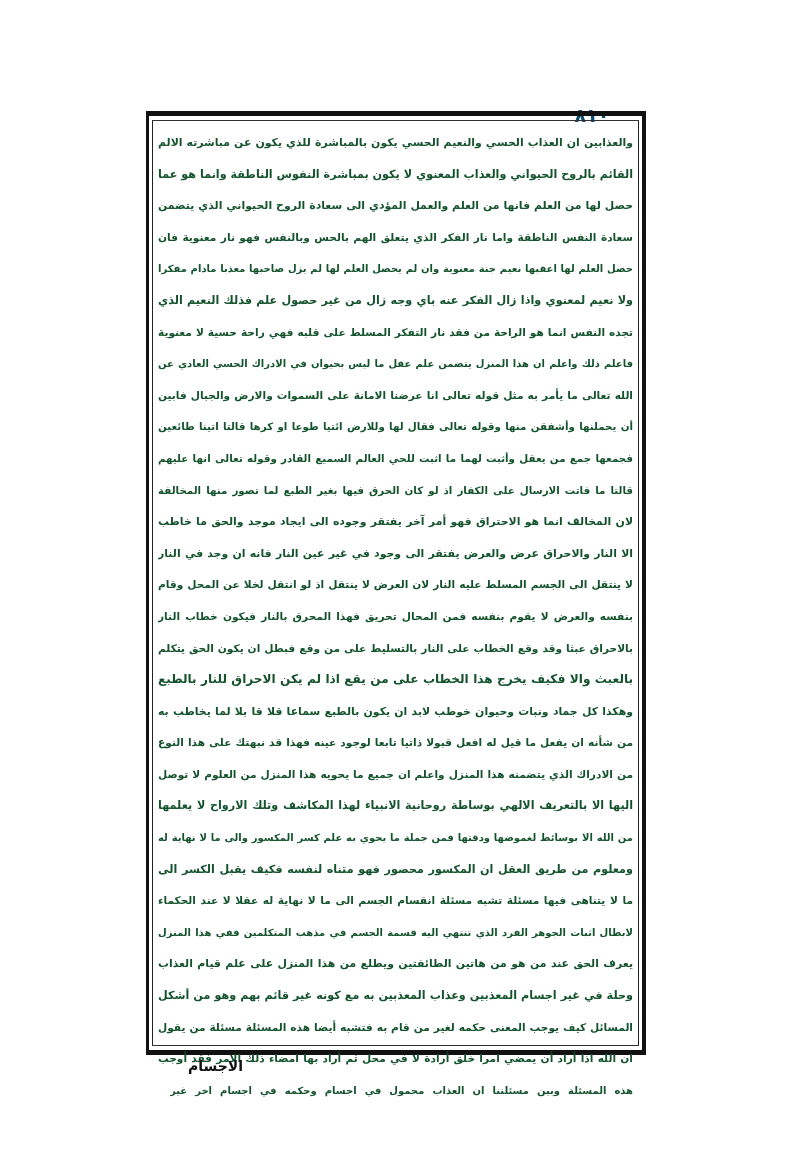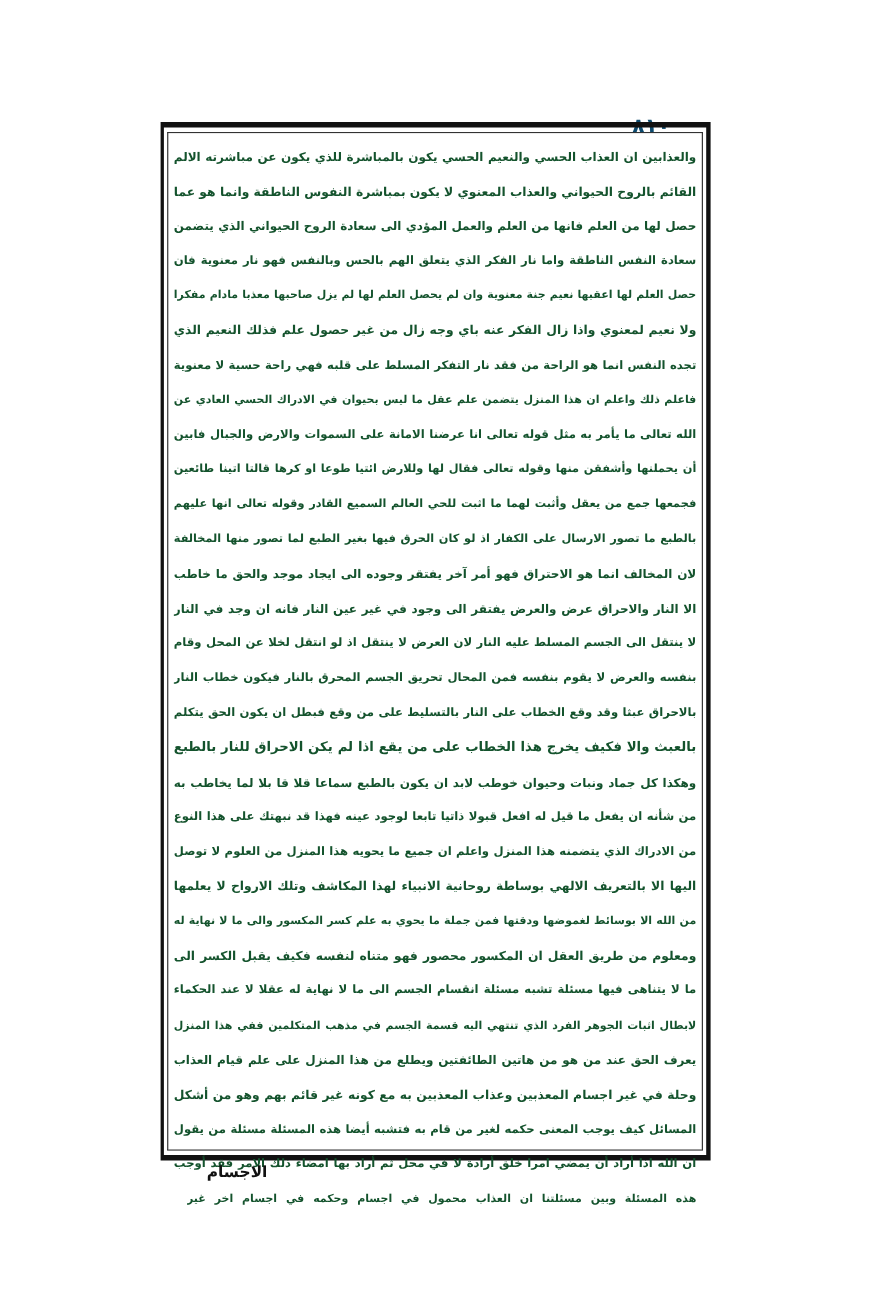--- a/index.html
+++ b/index.html
@@ -48,25 +48,25 @@
       <span class="line" style="font-size: 11.2px;">القائم بالروح الحيواني والعذاب المعنوي لا يكون بمباشرة النفوس الناطقة وانما هو عما</span>
       <span class="line" style="font-size: 10.9px;">حصل لها من العلم فانها من العلم والعمل المؤدي الى سعادة الروح الحيواني الذي يتضمن</span>
       <span class="line" style="font-size: 10.6px;">سعادة النفس الناطقة  واما نار الفكر الذي يتعلق الهم بالحس وبالنفس فهو نار معنوية فان</span>
       <span class="line" style="font-size: 10px;">حصل العلم لها اعقبها نعيم جنة معنوية وان لم يحصل العلم لها لم يزل صاحبها معذبا مادام مفكرا</span>
       <span class="line" style="font-size: 11.2px;">ولا نعيم لمعنوي واذا زال الفكر عنه باي وجه زال من غير حصول علم فذلك النعيم الذي</span>
       <span class="line" style="font-size: 10.6px;">تجده النفس انما هو الراحة من فقد نار التفكر المسلط على قلبه فهي راحة حسية لا معنوية</span>
       <span class="line" style="font-size: 10px;">فاعلم ذلك  واعلم ان هذا المنزل يتضمن علم عقل ما ليس بحيوان في الادراك الحسي العادي عن</span>
       <span class="line" style="font-size: 10.6px;">الله تعالى ما يأمر به مثل قوله تعالى انا عرضنا الامانة على السموات والارض والجبال فابين</span>
       <span class="line" style="font-size: 10.3px;">أن يحملنها وأشفقن منها   وقوله تعالى فقال لها وللارض ائتيا طوعا او كرها قالتا اتينا طائعين</span>
       <span class="line" style="font-size: 10.3px;">فجمعها جمع من يعقل وأثبت لهما ما اثبت للحي العالم السميع القادر  وقوله تعالى انها عليهم</span>
-      <span class="line" style="font-size: 10.3px;">بالطبع ما تصور الارسال على الكفار اذ لو كان الحرق فيها بغير الطبع لما تصور منها المخالفة</span>
+      <span class="line" style="font-size: 10.3px;">قالتا ما فاتت الارسال على الكفار اذ لو كان الحرق فيها بغير الطبع لما تصور منها المخالفة</span>
       <span class="line" style="font-size: 10.9px;">لان المخالف انما هو الاحتراق فهو أمر آخر يفتقر وجوده الى ايجاد موجد والحق ما خاطب</span>
       <span class="line" style="font-size: 10.9px;">الا النار والاحراق عرض والعرض يفتقر الى وجود في غير عين النار فانه ان وجد في النار</span>
       <span class="line" style="font-size: 10.6px;">لا ينتقل الى الجسم المسلط عليه النار لان العرض لا ينتقل اذ لو انتقل لخلا عن المحل وقام</span>
-      <span class="line" style="font-size: 10.6px;">بنفسه والعرض لا يقوم بنفسه فمن المحال تحريق الجسم المحرق بالنار فيكون خطاب النار</span>
+      <span class="line" style="font-size: 10.6px;">بنفسه والعرض لا يقوم بنفسه فمن المحال تحريق فهذا المحرق بالنار فيكون خطاب النار</span>
       <span class="line" style="font-size: 10.6px;">بالاحراق عبثا وقد وقع الخطاب على النار بالتسليط على من وقع فبطل ان يكون الحق يتكلم</span>
       <span class="line" style="font-size: 12.1px;">بالعبث والا فكيف يخرج هذا الخطاب على من يقع اذا لم يكن الاحراق للنار بالطبع</span>
       <span class="line" style="font-size: 10.9px;">وهكذا كل جماد ونبات وحيوان خوطب لابد ان يكون بالطبع سماعا قلا قا بلا لما يخاطب به</span>
       <span class="line" style="font-size: 10.6px;">من شأنه ان يفعل ما قيل له افعل قبولا ذاتيا تابعا لوجود عينه فهذا قد نبهتك على هذا النوع</span>
       <span class="line" style="font-size: 10.6px;">من الادراك الذي يتضمنه هذا المنزل   واعلم ان جميع ما يحويه هذا المنزل من العلوم لا توصل</span>
       <span class="line" style="font-size: 11.2px;">اليها الا بالتعريف الالهي بوساطة روحانية الانبياء لهذا المكاشف وتلك الارواح لا يعلمها</span>
       <span class="line" style="font-size: 10px;">من الله الا بوسائط لغموضها ودقتها فمن جملة ما يحوي به علم كسر المكسور والى ما لا نهاية له</span>
       <span class="line" style="font-size: 11.2px;">ومعلوم من طريق العقل ان المكسور محصور فهو متناه لنفسه فكيف يقبل الكسر الى</span>
       <span class="line" style="font-size: 10.6px;">ما لا يتناهى فيها مسئلة تشبه مسئلة انقسام الجسم الى ما لا نهاية له عقلا لا عند الحكماء</span>
       <span class="line" style="font-size: 10px;">لابطال اثبات الجوهر الفرد الذي تنتهي اليه قسمة الجسم في مذهب المتكلمين ففي هذا المنزل</span>

